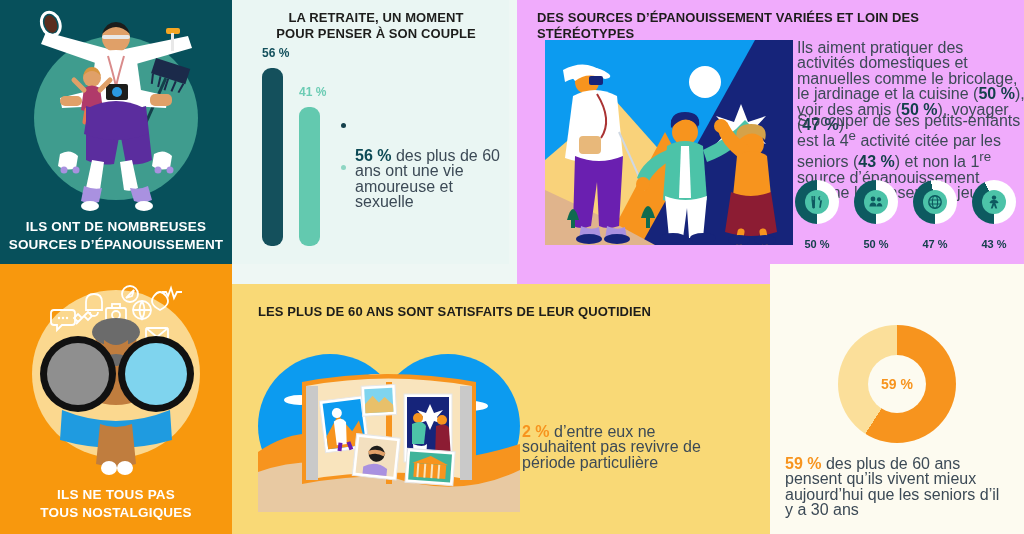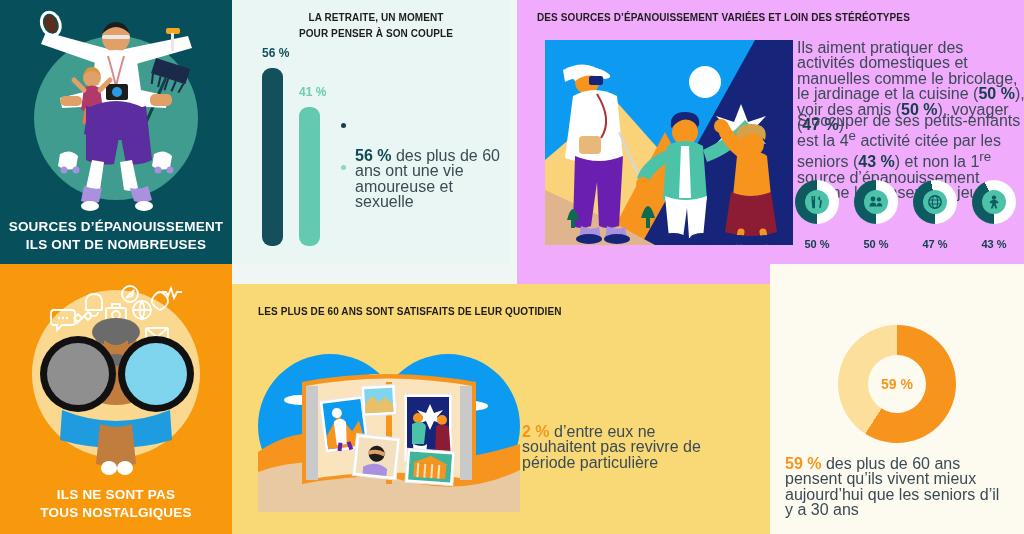--- a/index.html
+++ b/index.html
@@ -15,21 +15,21 @@
   #p-bm{left:232px;top:264px;width:538px;height:270px;background:#f9d976;margin-top:20px;}
   #p-br{left:770px;top:264px;width:254px;height:270px;background:#fdfbf0;}
 
   
   #chevron{position:absolute;left:768px;top:352px;width:22px;height:66px;
     background:#f9d976;clip-path:polygon(0 0,0 100%,100% 50%);}
 
   
   .cap{position:absolute;left:0;width:100%;text-align:center;color:#ffffff;
        font-weight:bold;font-size:13.5px;line-height:18px;letter-spacing:.2px;}
-  .sec-title{position:absolute;font-weight:bold;font-size:10px;color:#1d1d1b;
+  .sec-title{position:absolute;font-weight:bold;font-size:13px;color:#1d1d1b;
        line-height:16px;letter-spacing:.1px;}
   .body-txt{position:absolute;font-size:16px;line-height:15.4px;color:#3c4a56;}
   .body-txt b{color:#14404b;}
   .t-dark{color:#0d4a55;font-weight:bold;}
   .t-mint{color:#62c9b0;font-weight:bold;}
   .t-orange{color:#f7941e;font-weight:bold;}
 
   
   .bar{position:absolute;border-radius:9px;}
   #bar56{left:262px;top:68px;width:21px;height:178px;background:#14505c;}
@@ -124,22 +124,22 @@
 
         <path d="M76 150 l-6 28 q6 4 14 2 l4 -28z" fill="#fff"></path>
         <path d="M116 150 l6 28 q-6 4 -14 2 l-4 -28z" fill="#fff"></path>
         <path d="M68 176 q10 4 18 2 l-3 14 q-9 3 -18 -1z" fill="#a991e0"></path>
         <path d="M114 178 q10 2 18 -2 l4 14 q-9 4 -18 1z" fill="#a991e0"></path>
         <ellipse cx="74" cy="196" rx="9" ry="5" fill="#fff"></ellipse>
         <ellipse cx="128" cy="196" rx="9" ry="5" fill="#fff"></ellipse>
       </svg>
     </div>
     <div class="cap" style="top:218px;">
+      <div>ILS ONT DE NOMBREUSES</div>
       <div>SOURCES D’ÉPANOUISSEMENT</div>
-      <div>ILS ONT DE NOMBREUSES</div>
     </div>
   </div>
 
   <div class="panel" id="p-tm">
     <div class="sec-title" style="left:28px;top:10px;width:232px;text-align:center;">
       <div>LA RETRAITE, UN MOMENT</div>
       <div>POUR PENSER À SON COUPLE</div>
     </div>
   </div>
   <div class="bar-lbl" id="lbl56">56 %</div>
@@ -335,21 +335,21 @@
           <circle cx="162" cy="122" r="8" fill="#3fb49a"></circle>
         </g>
 
         <path d="M48 138 q54 22 108 0 l2 30 q-56 16 -112 0z" fill="#1f9be0"></path>
         <path d="M86 152 q16 6 32 0 l4 40 q-20 6 -40 0z" fill="#c07d3e"></path>
         <ellipse cx="95" cy="196" rx="8" ry="7" fill="#fff"></ellipse>
         <ellipse cx="111" cy="196" rx="8" ry="7" fill="#fff"></ellipse>
       </svg>
     </div>
     <div class="cap" style="top:222px;">
-      <div>ILS NE SONT PAS</div>
+      <div>ILS NE TOUS PAS</div>
       <div>TOUS NOSTALGIQUES</div>
     </div>
   </div>
 
   <div class="panel" id="p-bm">
     <div class="sec-title" style="left:26px;top:20px;width:460px;">LES PLUS DE 60 ANS SONT  SATISFAITS DE LEUR QUOTIDIEN</div>
 
     <div class="illu" style="left:26px;top:58px;">
       <svg width="262" height="170" viewBox="0 0 262 170">
         <circle cx="72" cy="84" r="72" fill="#0c9bf0"></circle>

